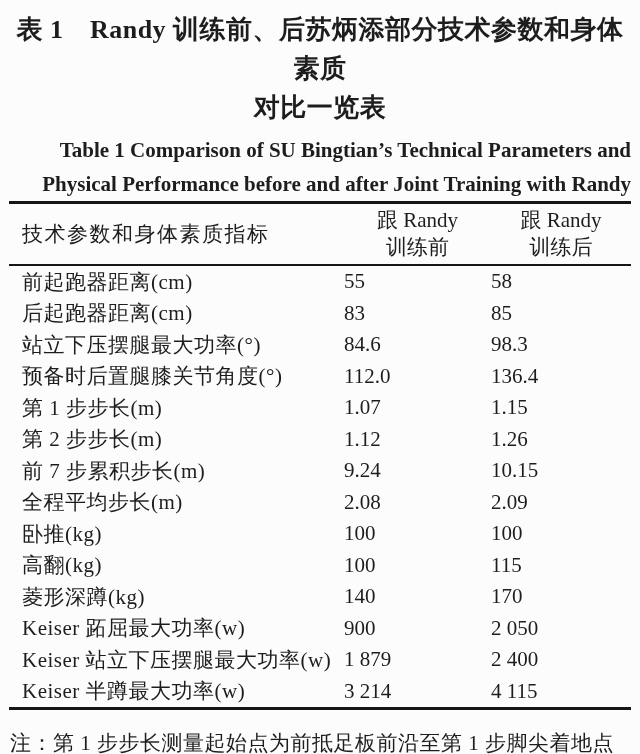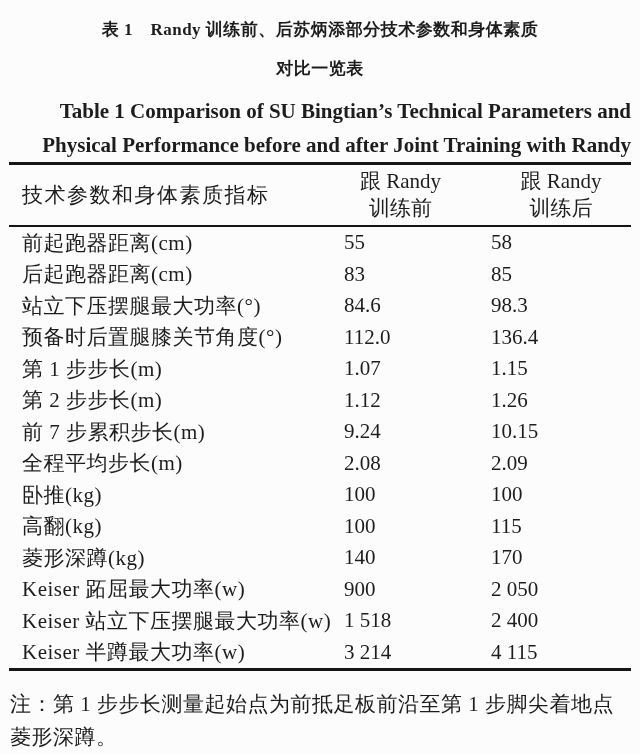--- a/index.html
+++ b/index.html
@@ -9,21 +9,21 @@
     background: #fcfcfc;
     color: #1d1d1d;
     font-family: "Liberation Serif", "DejaVu Serif", serif;
     overflow: hidden;
   }
   .page { padding: 10px 9px 0 9px; }
 
   .title-zh {
     text-align: center;
     font-weight: bold;
-    font-size: 17px;
+    font-size: 26px;
     line-height: 39px;
     letter-spacing: 0.5px;
   }
   .title-en {
     text-align: right;
     font-weight: bold;
     font-size: 21px;
     line-height: 34px;
     margin-top: 6px;
   }
@@ -33,21 +33,20 @@
   .rule.mid   { height: 2px; }
 
   .grid {
     display: grid;
     grid-template-columns: 1fr 147px 140px;
     align-items: center;
   }
   .thead {
     height: 60px;
     font-size: 21px;
-    gap: 17px;
   }
   .h-label {
     padding-left: 13px;
     letter-spacing: 1.5px;
     white-space: nowrap;
   }
   .h-col { text-align: center; line-height: 27px; }
 
   .tbody .tr { height: 31.5px; font-size: 21px; }
   .td.label {
@@ -164,21 +163,21 @@
     </div>
 
     <div class="grid tr">
       <div class="td label">Keiser 跖屈最大功率(w)</div>
       <div class="td val">900</div>
       <div class="td val">2 050</div>
     </div>
 
     <div class="grid tr">
       <div class="td label">Keiser 站立下压摆腿最大功率(w)</div>
-      <div class="td val">1 518</div>
+      <div class="td val">1 879</div>
       <div class="td val">2 400</div>
     </div>
 
     <div class="grid tr">
       <div class="td label">Keiser 半蹲最大功率(w)</div>
       <div class="td val">3 214</div>
       <div class="td val">4 115</div>
     </div>
   </div>
 

